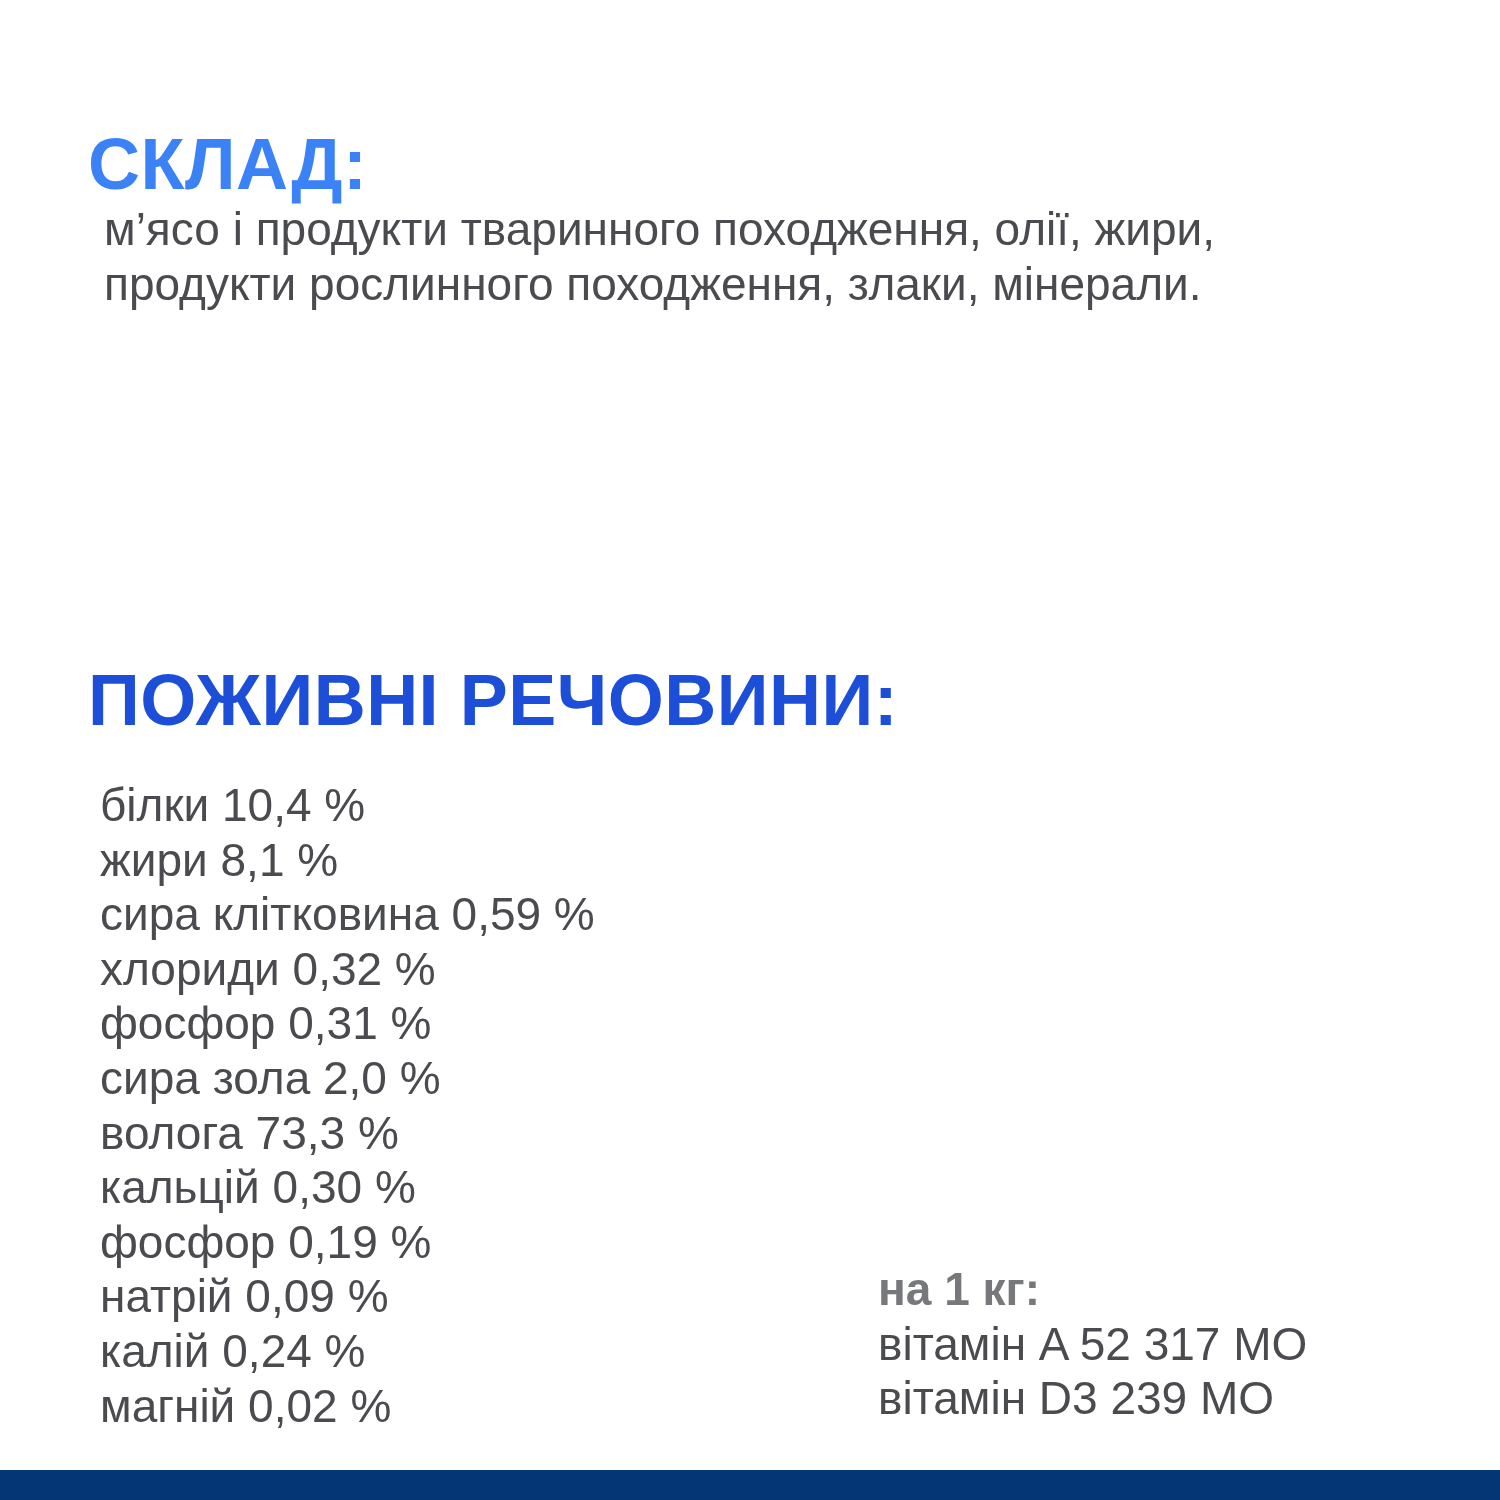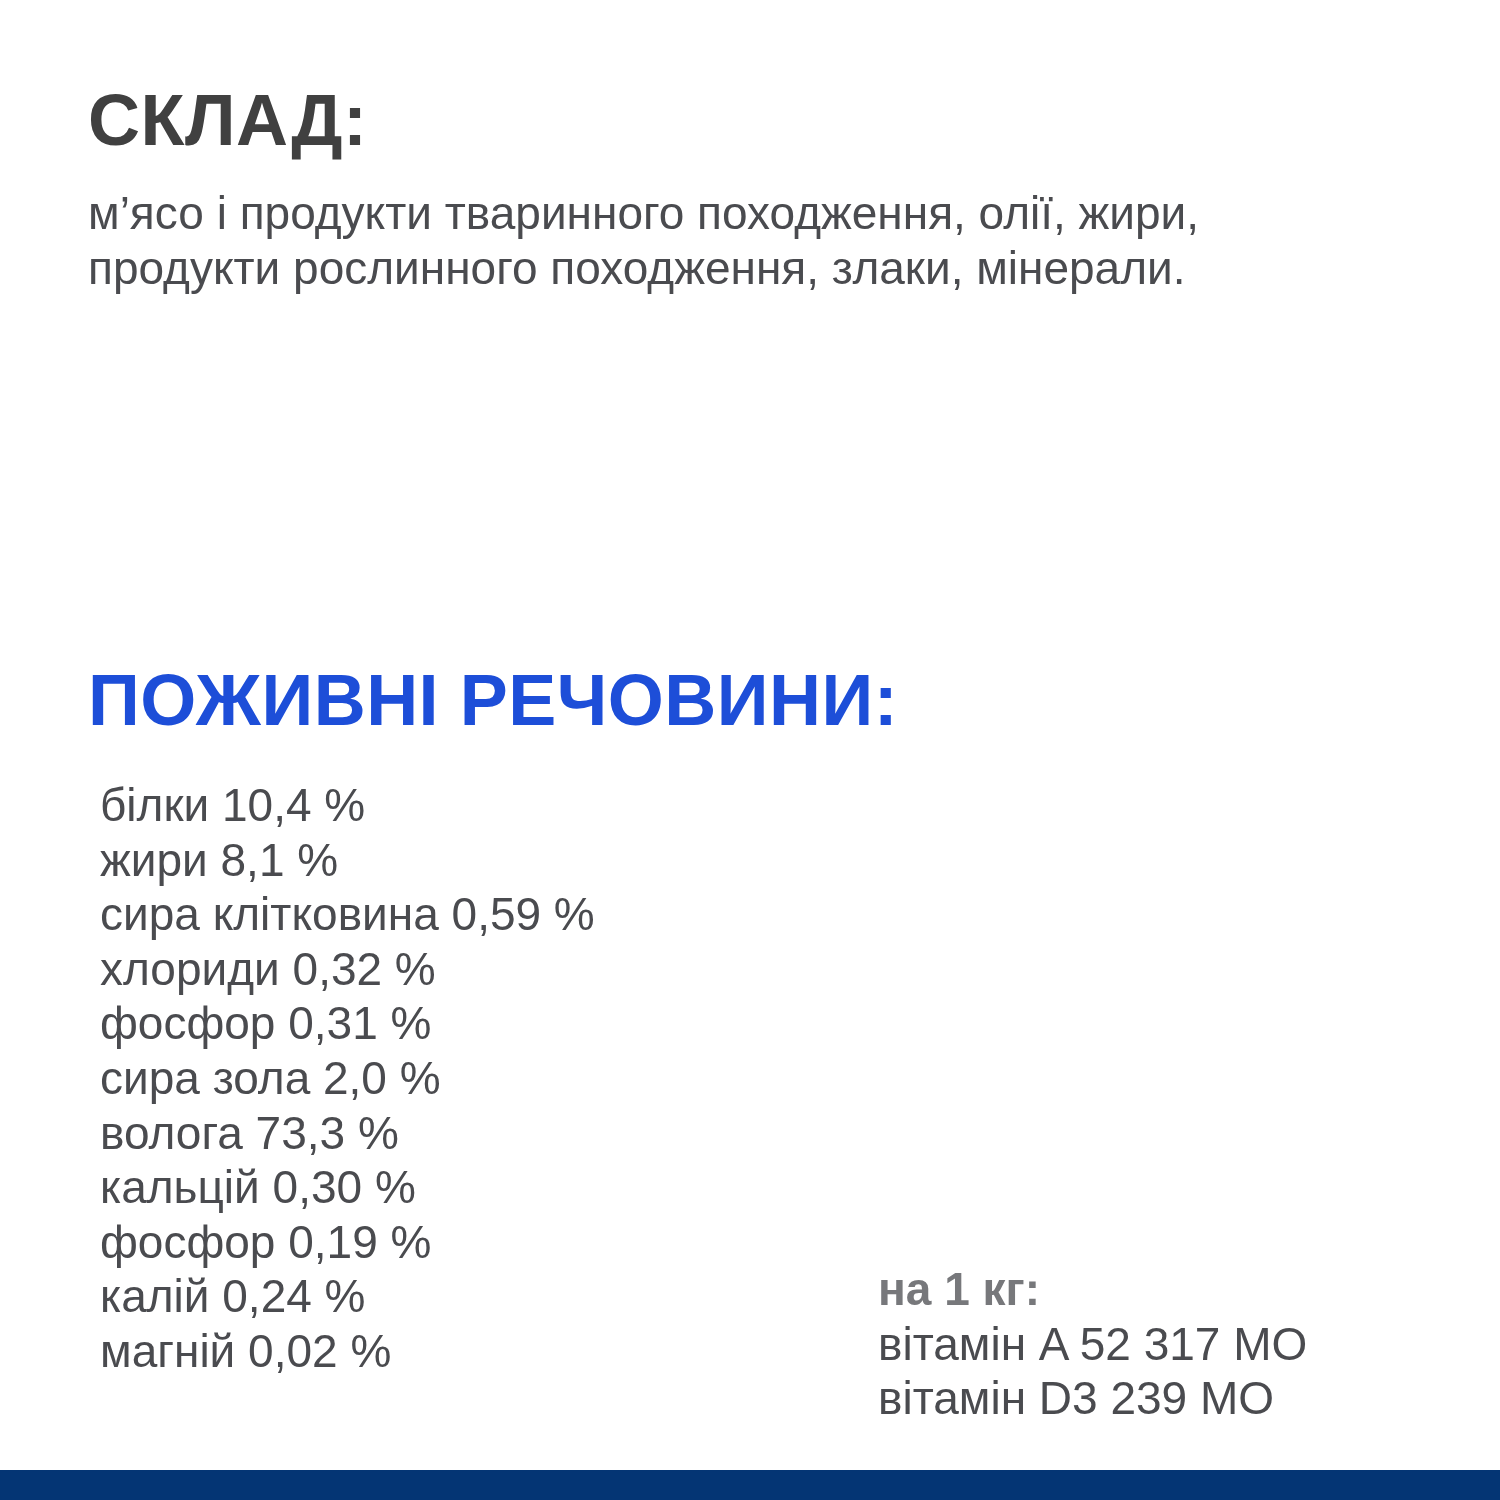--- a/index.html
+++ b/index.html
@@ -11,58 +11,59 @@
     }
     .heading {
       position: absolute; left: 88px; margin: 0;
       color: #043574; font-weight: 700; font-size: 72px; line-height: 1;
       letter-spacing: 0.5px;
     }
     #h-composition { top: 84px; }
     #h-nutrients { top: 664px; }
     .composition-text {
       position: absolute; left: 88px; top: 186px; width: 1340px;
-      font-size: 46px; line-height: 55px; margin: 0;
+      font-size: 46px; line-height: 55px; margin: 16px;
     }
     .composition-text span { display: block; white-space: nowrap; }
     .nutrients {
       position: absolute; left: 88px; top: 766px; margin: 12px; padding: 0;
       list-style: none; font-size: 46px; line-height: 54.6px;
     }
     .nutrients li { white-space: nowrap; }
     .vitamins {
       position: absolute; left: 878px; top: 1262px;
       font-size: 46px; line-height: 54.6px;
     }
     .vitamins .per-kg { font-weight: 700; color: #77787b; }
     .vitamins div { white-space: nowrap; }
     .footer-bar {
       position: absolute; left: 0; top: 1470px; width: 1500px; height: 30px;
     }
   </style>
 </head>
 <body style="color: rgb(74, 75, 79); background: rgb(255, 255, 255);">
 
-<h1 id="h-composition" class="heading" style="color: #404040;">СКЛАД:</h1>
+<h1 id="h-composition" class="heading" style="color: #3b82f6; margin-top: 44px;">СКЛАД:</h1>
 <p class="composition-text">
   <span>м’ясо і продукти тваринного походження, олії, жири,</span>
   <span>продукти рослинного походження, злаки, мінерали.</span>
 </p>
 
 <h2 id="h-nutrients" class="heading" style="color: #1d4ed8;">ПОЖИВНІ РЕЧОВИНИ:</h2>
 <ul class="nutrients">
   <li><span>білки</span> <span>10,4 %</span></li>
   <li><span>жири</span> <span>8,1 %</span></li>
   <li><span>сира клітковина</span> <span>0,59 %</span></li>
   <li><span>хлориди</span> <span>0,32 %</span></li>
   <li><span>фосфор</span> <span>0,31 %</span></li>
   <li><span>сира зола</span> <span>2,0 %</span></li>
   <li><span>волога</span> <span>73,3 %</span></li>
   <li><span>кальцій</span> <span>0,30 %</span></li>
   <li><span>фосфор</span> <span>0,19 %</span></li>
+  <li><span>натрій</span> <span>0,09 %</span></li>
   <li><span>калій</span> <span>0,24 %</span></li>
   <li><span>магній</span> <span>0,02 %</span></li>
 </ul>
 
 <div class="vitamins">
   <div class="per-kg" style="color: rgb(119, 120, 123);">на 1 кг:</div>
   <div><span>вітамін A</span> <span>52 317 МО</span></div>
   <div><span>вітамін D3</span> <span>239 МО</span></div>
 </div>
 

